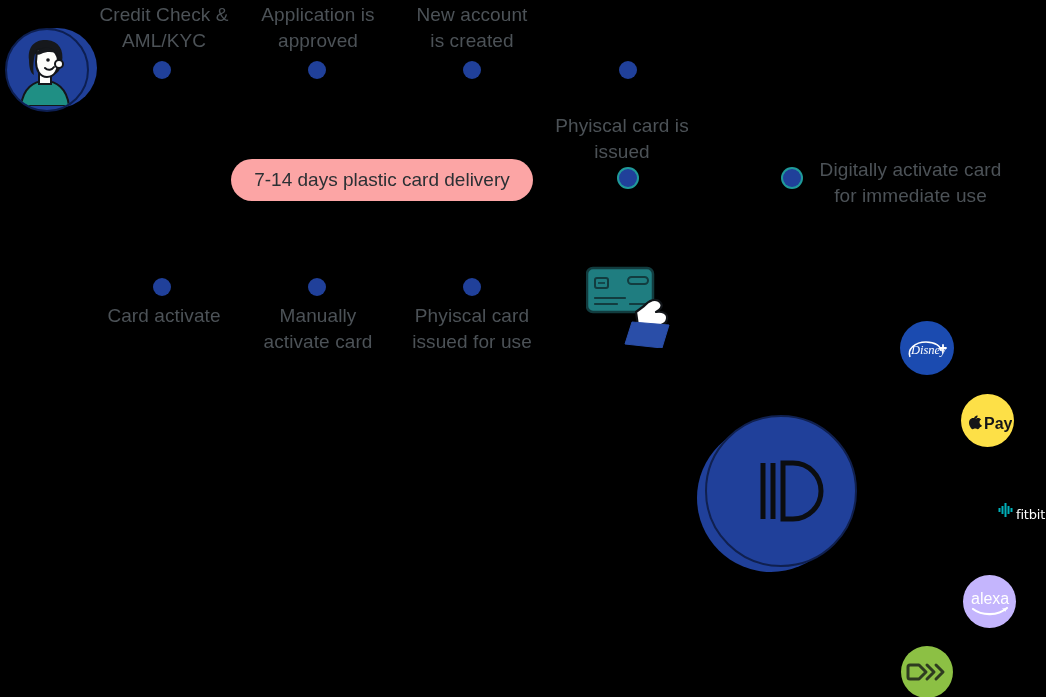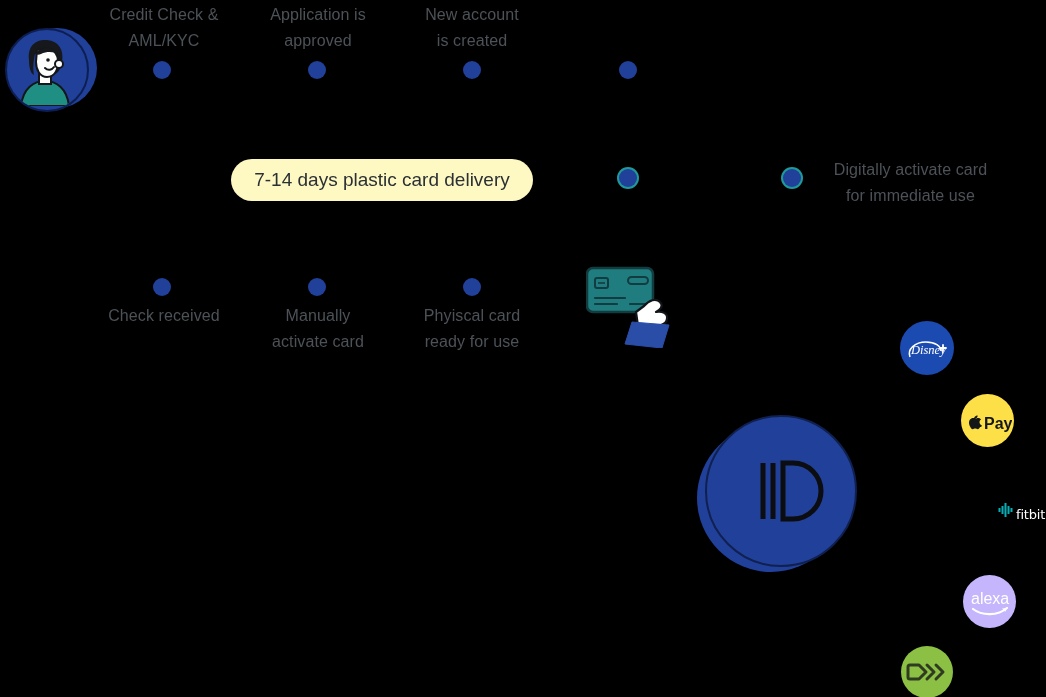--- a/index.html
+++ b/index.html
@@ -6,38 +6,38 @@
   body{
     width:1046px;height:697px;position:relative;overflow:hidden;
     font-family:"Liberation Sans", sans-serif;
     background:#000;
   }
   .stage{position:absolute;inset:0;}
 
   .node-label{
     position:absolute;
     color:#4c5257;
-    font-size:16px;
+    font-size:19px;
     line-height:26px;
     text-align:center;
     white-space:pre-line;
     letter-spacing:0.1px;
   }
   .dot{
     position:absolute;
     width:18px;height:18px;border-radius:50%;
     background:#20409a;
   }
   .dot.ringed{
     box-shadow:0 0 0 2px #1f9a9a;
   }
 
   .pill{
     position:absolute;
-    background:#fef9c3;
+    background:#fca5a5;
     border-radius:22px;
     color:#2b3034;
     font-size:19px;
     line-height:22px;
     display:flex;align-items:center;justify-content:center;
     box-shadow:0 1px 3px rgba(0,0,0,.25);
   }
 
   
   .avatar{position:absolute;left:5px;top:28px;width:82px;height:82px;}
@@ -106,37 +106,39 @@
   <div class="node-label" style="left:235px;top:2px;width:166px;">Application is
 approved</div>
   <div class="node-label" style="left:392px;top:2px;width:160px;">New account
 is created</div>
 
   <div class="dot" style="left:153px;top:61px;"></div>
   <div class="dot" style="left:308px;top:61px;"></div>
   <div class="dot" style="left:463px;top:61px;"></div>
   <div class="dot" style="left:619px;top:61px;"></div>
 
+  <div class="node-label" style="left:532px;top:113px;width:180px;">Phyiscal card is
+issued</div>
   <div class="dot ringed" style="left:619px;top:169px;"></div>
 
   <div class="node-label" style="left:808px;top:157px;width:205px;text-align:center;">Digitally activate card
 for immediate use</div>
   <div class="dot ringed" style="left:783px;top:169px;"></div>
 
   <div class="pill" style="left:231px;top:159px;width:302px;height:42px;">7-14 days plastic card delivery</div>
 
   <div class="dot" style="left:153px;top:278px;"></div>
   <div class="dot" style="left:308px;top:278px;"></div>
   <div class="dot" style="left:463px;top:278px;"></div>
 
-  <div class="node-label" style="left:74px;top:303px;width:180px;">Check received</div>
+  <div class="node-label" style="left:74px;top:303px;width:180px;">Card activate</div>
   <div class="node-label" style="left:237px;top:303px;width:162px;">Manually
 activate card</div>
   <div class="node-label" style="left:392px;top:303px;width:160px;">Phyiscal card
-ready for use</div>
+issued for use</div>
 
   <div class="cardillo">
     <svg width="96" height="84" viewBox="0 0 96 84">
 
       <rect x="1" y="4" width="66" height="44" rx="6" fill="#1f7d80" stroke="#123c3f" stroke-width="2.5"></rect>
       <rect x="9" y="14" width="13" height="10" rx="2" fill="#1f7d80" stroke="#123c3f" stroke-width="2"></rect>
       <path d="M12 19 h7" stroke="#123c3f" stroke-width="1.6"></path>
       <rect x="42" y="13" width="20" height="7" rx="3.5" fill="#1f7d80" stroke="#123c3f" stroke-width="2"></rect>
       <path d="M9 34 h30 M9 40 h22 M44 40 h18" stroke="#123c3f" stroke-width="2.2" stroke-linecap="round"></path>
 

